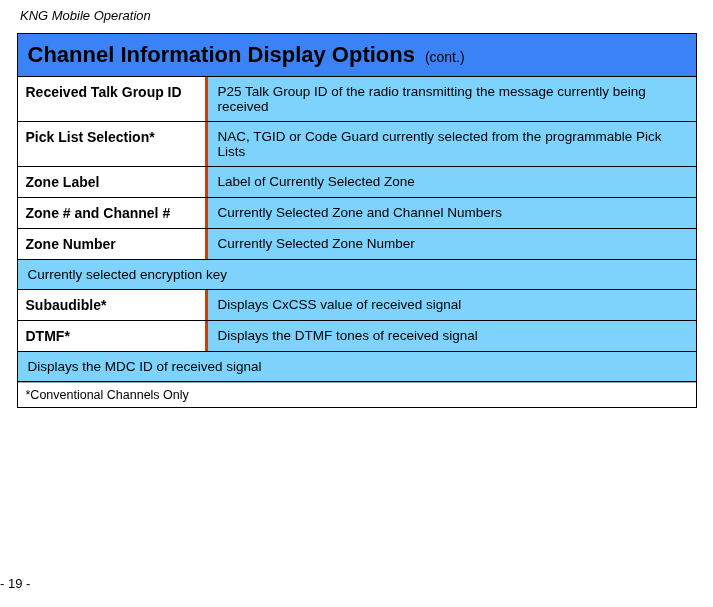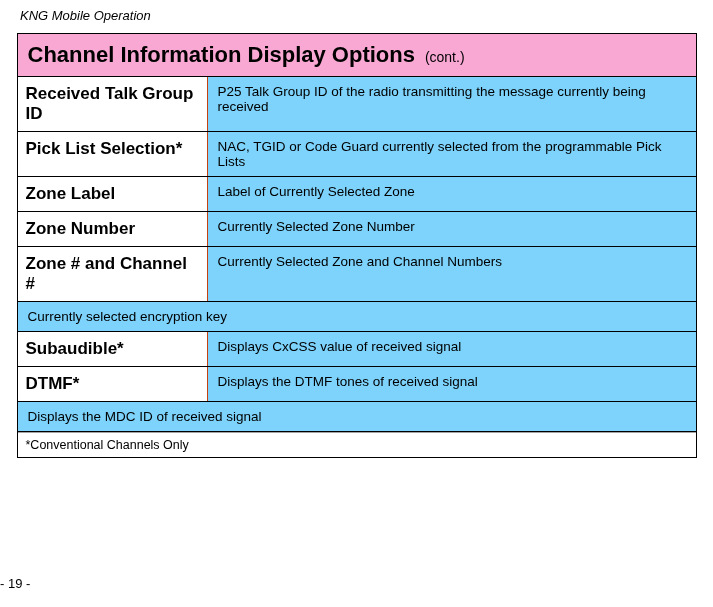--- a/index.html
+++ b/index.html
@@ -35,21 +35,21 @@
     }
 
     .table-container {
       border: 1px solid #000;
       width: 100%;
     }
 
     .table-title-row {
       border-bottom: 1px solid #000;
       padding: 8px 10px;
-      background: #f9a8d4;
+      background: #3b82f6;
     }
 
     .table-title {
       font-size: 22px;
       font-weight: bold;
       color: #000;
     }
 
     .table-title-cont {
       font-size: 14px;
@@ -65,22 +65,22 @@
 
     .table-row:last-of-type {
       border-bottom: none;
     }
 
     .cell-label {
       width: 190px;
       min-width: 190px;
       padding: 7px 8px;
       font-weight: bold;
-      font-size: 17px;
-      border-right: 1px solid #c2410c;
+      font-size: 14px;
+      border-right: 3px solid #c2410c;
       background: #ffffff;
     }
 
     .cell-value {
       flex: 1;
       padding: 7px 10px;
       font-size: 13.5px;
       background: #7dd3fc;
     }
 
@@ -122,27 +122,27 @@
       <div class="cell-label">Pick List Selection*</div>
       <div class="cell-value">NAC, TGID or Code Guard currently selected from the programmable Pick Lists</div>
     </div>
 
     <div class="table-row">
       <div class="cell-label">Zone Label</div>
       <div class="cell-value">Label of Currently Selected Zone</div>
     </div>
 
     <div class="table-row">
-      <div class="cell-label">Zone Number</div>
-      <div class="cell-value">Currently Selected Zone Number</div>
+      <div class="cell-label">Zone # and Channel #</div>
+      <div class="cell-value">Currently Selected Zone and Channel Numbers</div>
     </div>
 
     <div class="table-row">
-      <div class="cell-label">Zone # and Channel #</div>
-      <div class="cell-value">Currently Selected Zone and Channel Numbers</div>
+      <div class="cell-label">Zone Number</div>
+      <div class="cell-value">Currently Selected Zone Number</div>
     </div>
 
     <div class="table-row">
       <div class="cell-value">Currently selected encryption key</div>
     </div>
 
     <div class="table-row">
       <div class="cell-label">Subaudible*</div>
       <div class="cell-value">Displays CxCSS value of received signal</div>
     </div>

